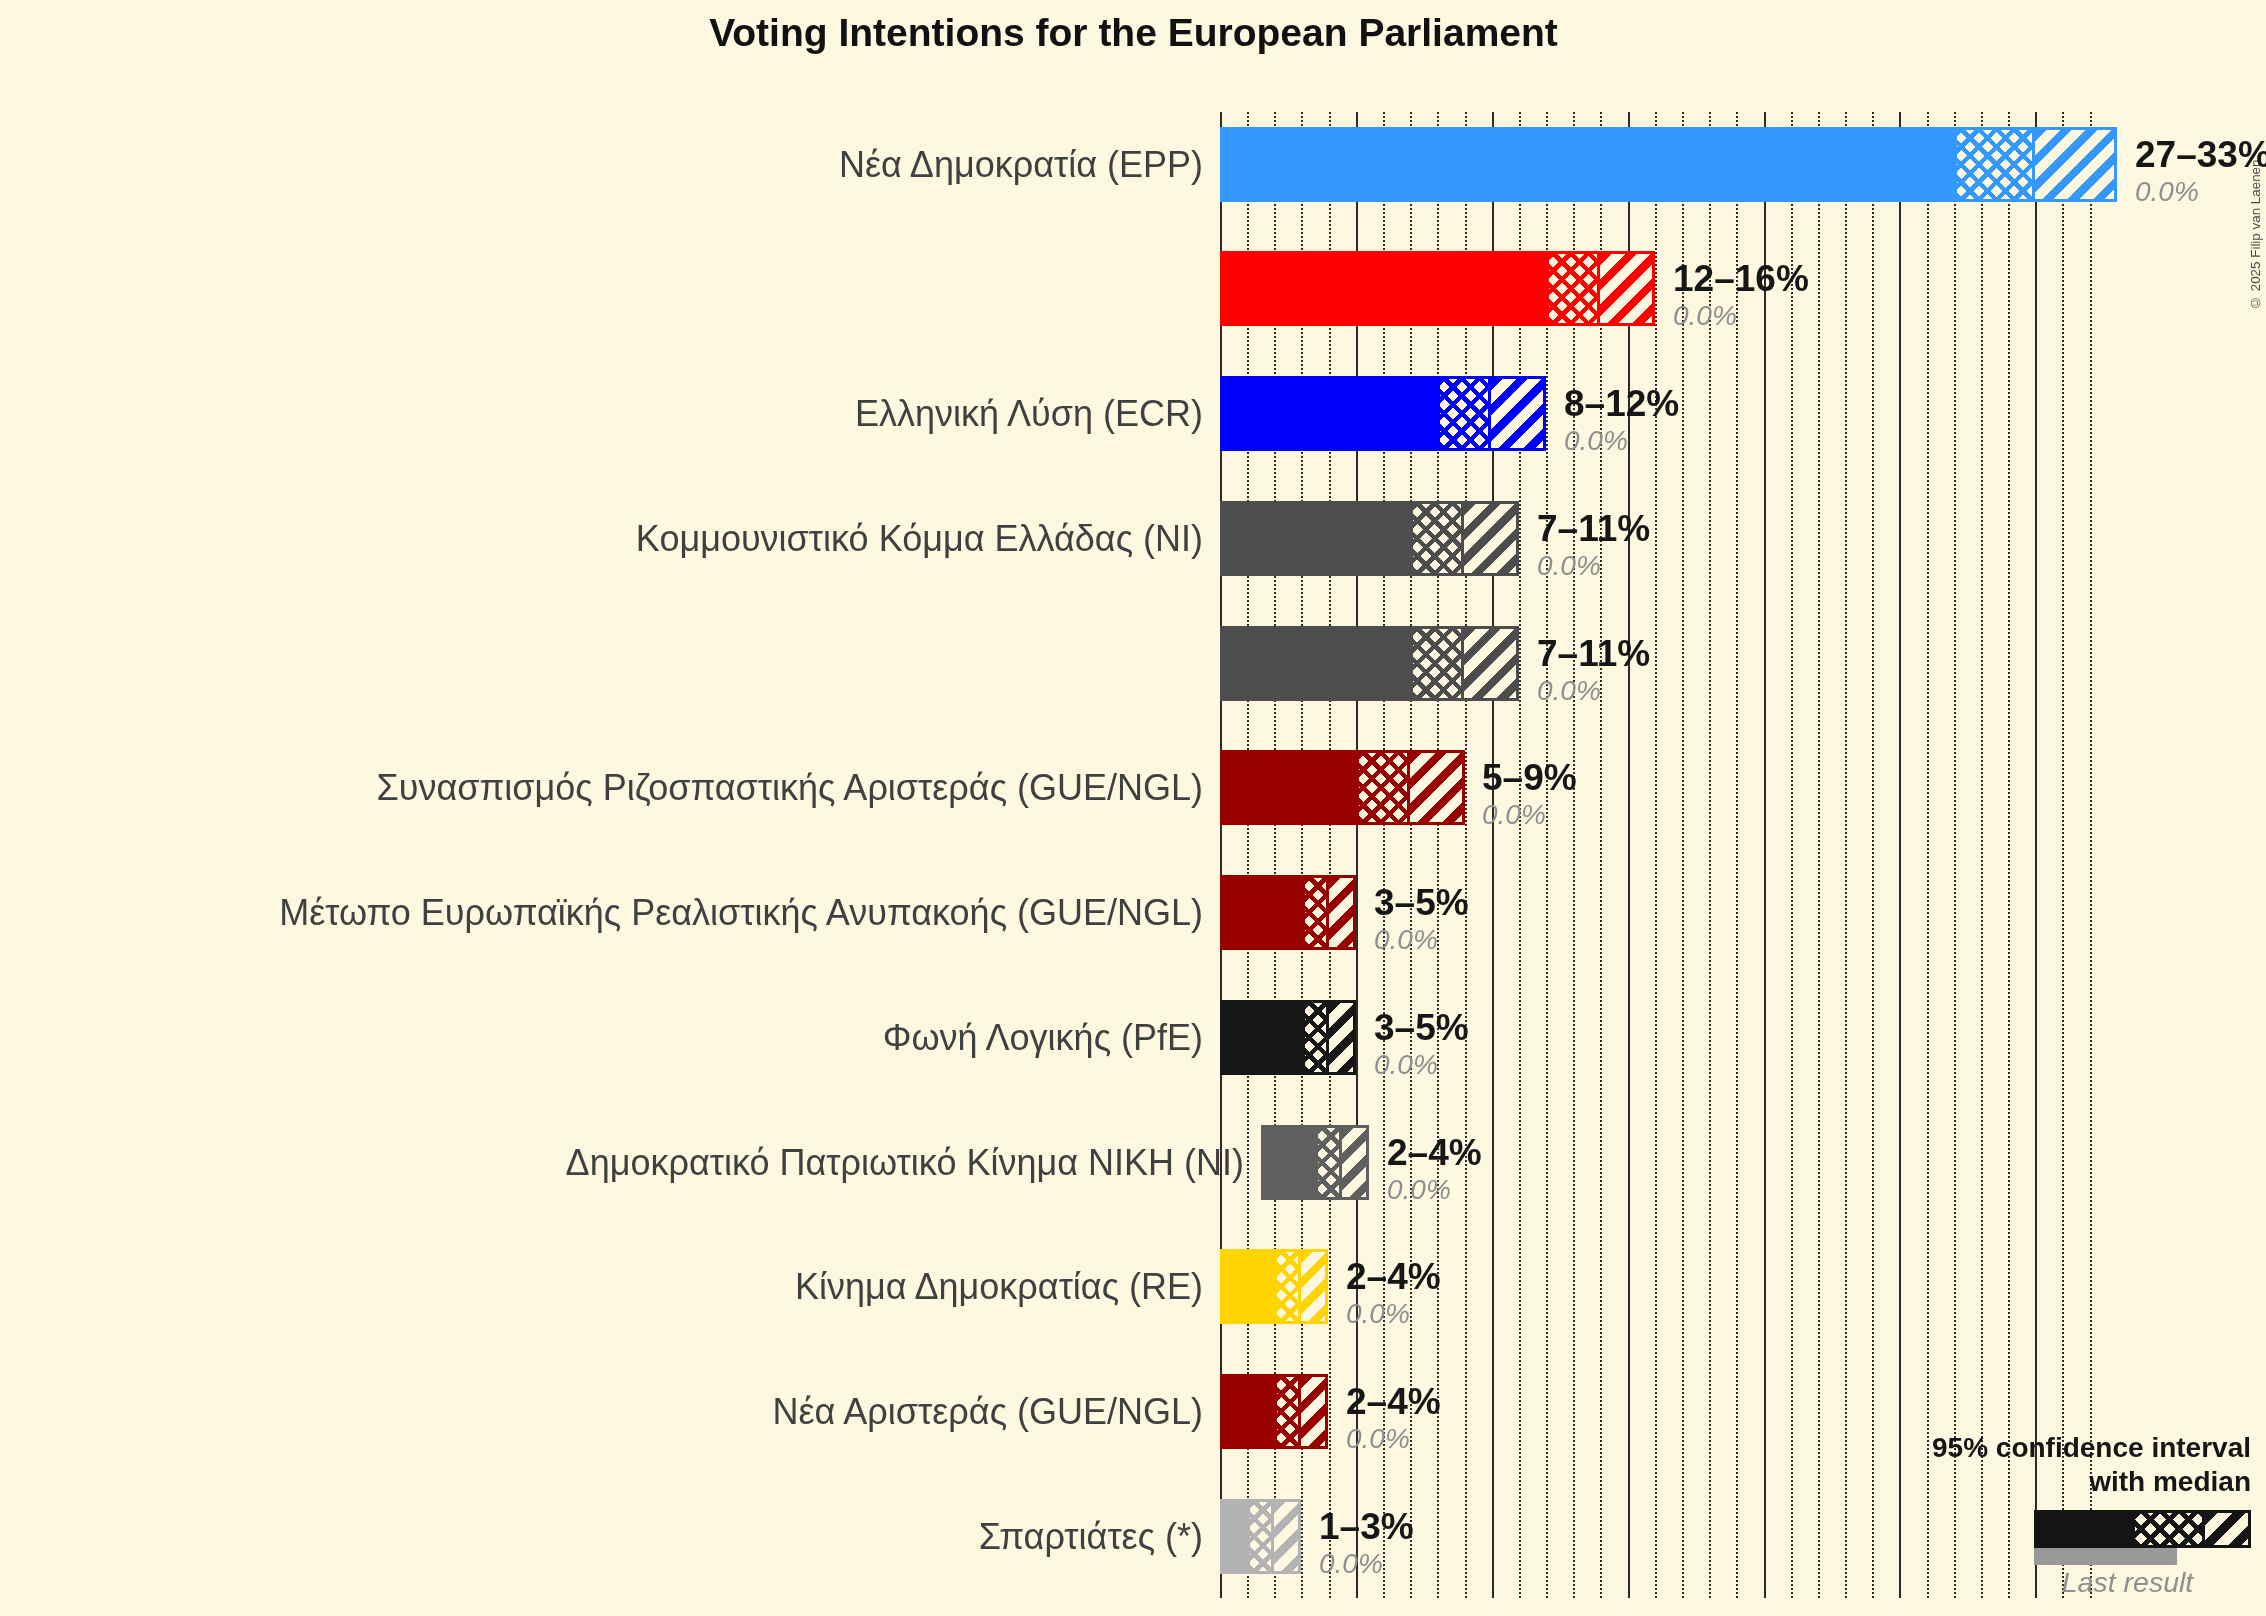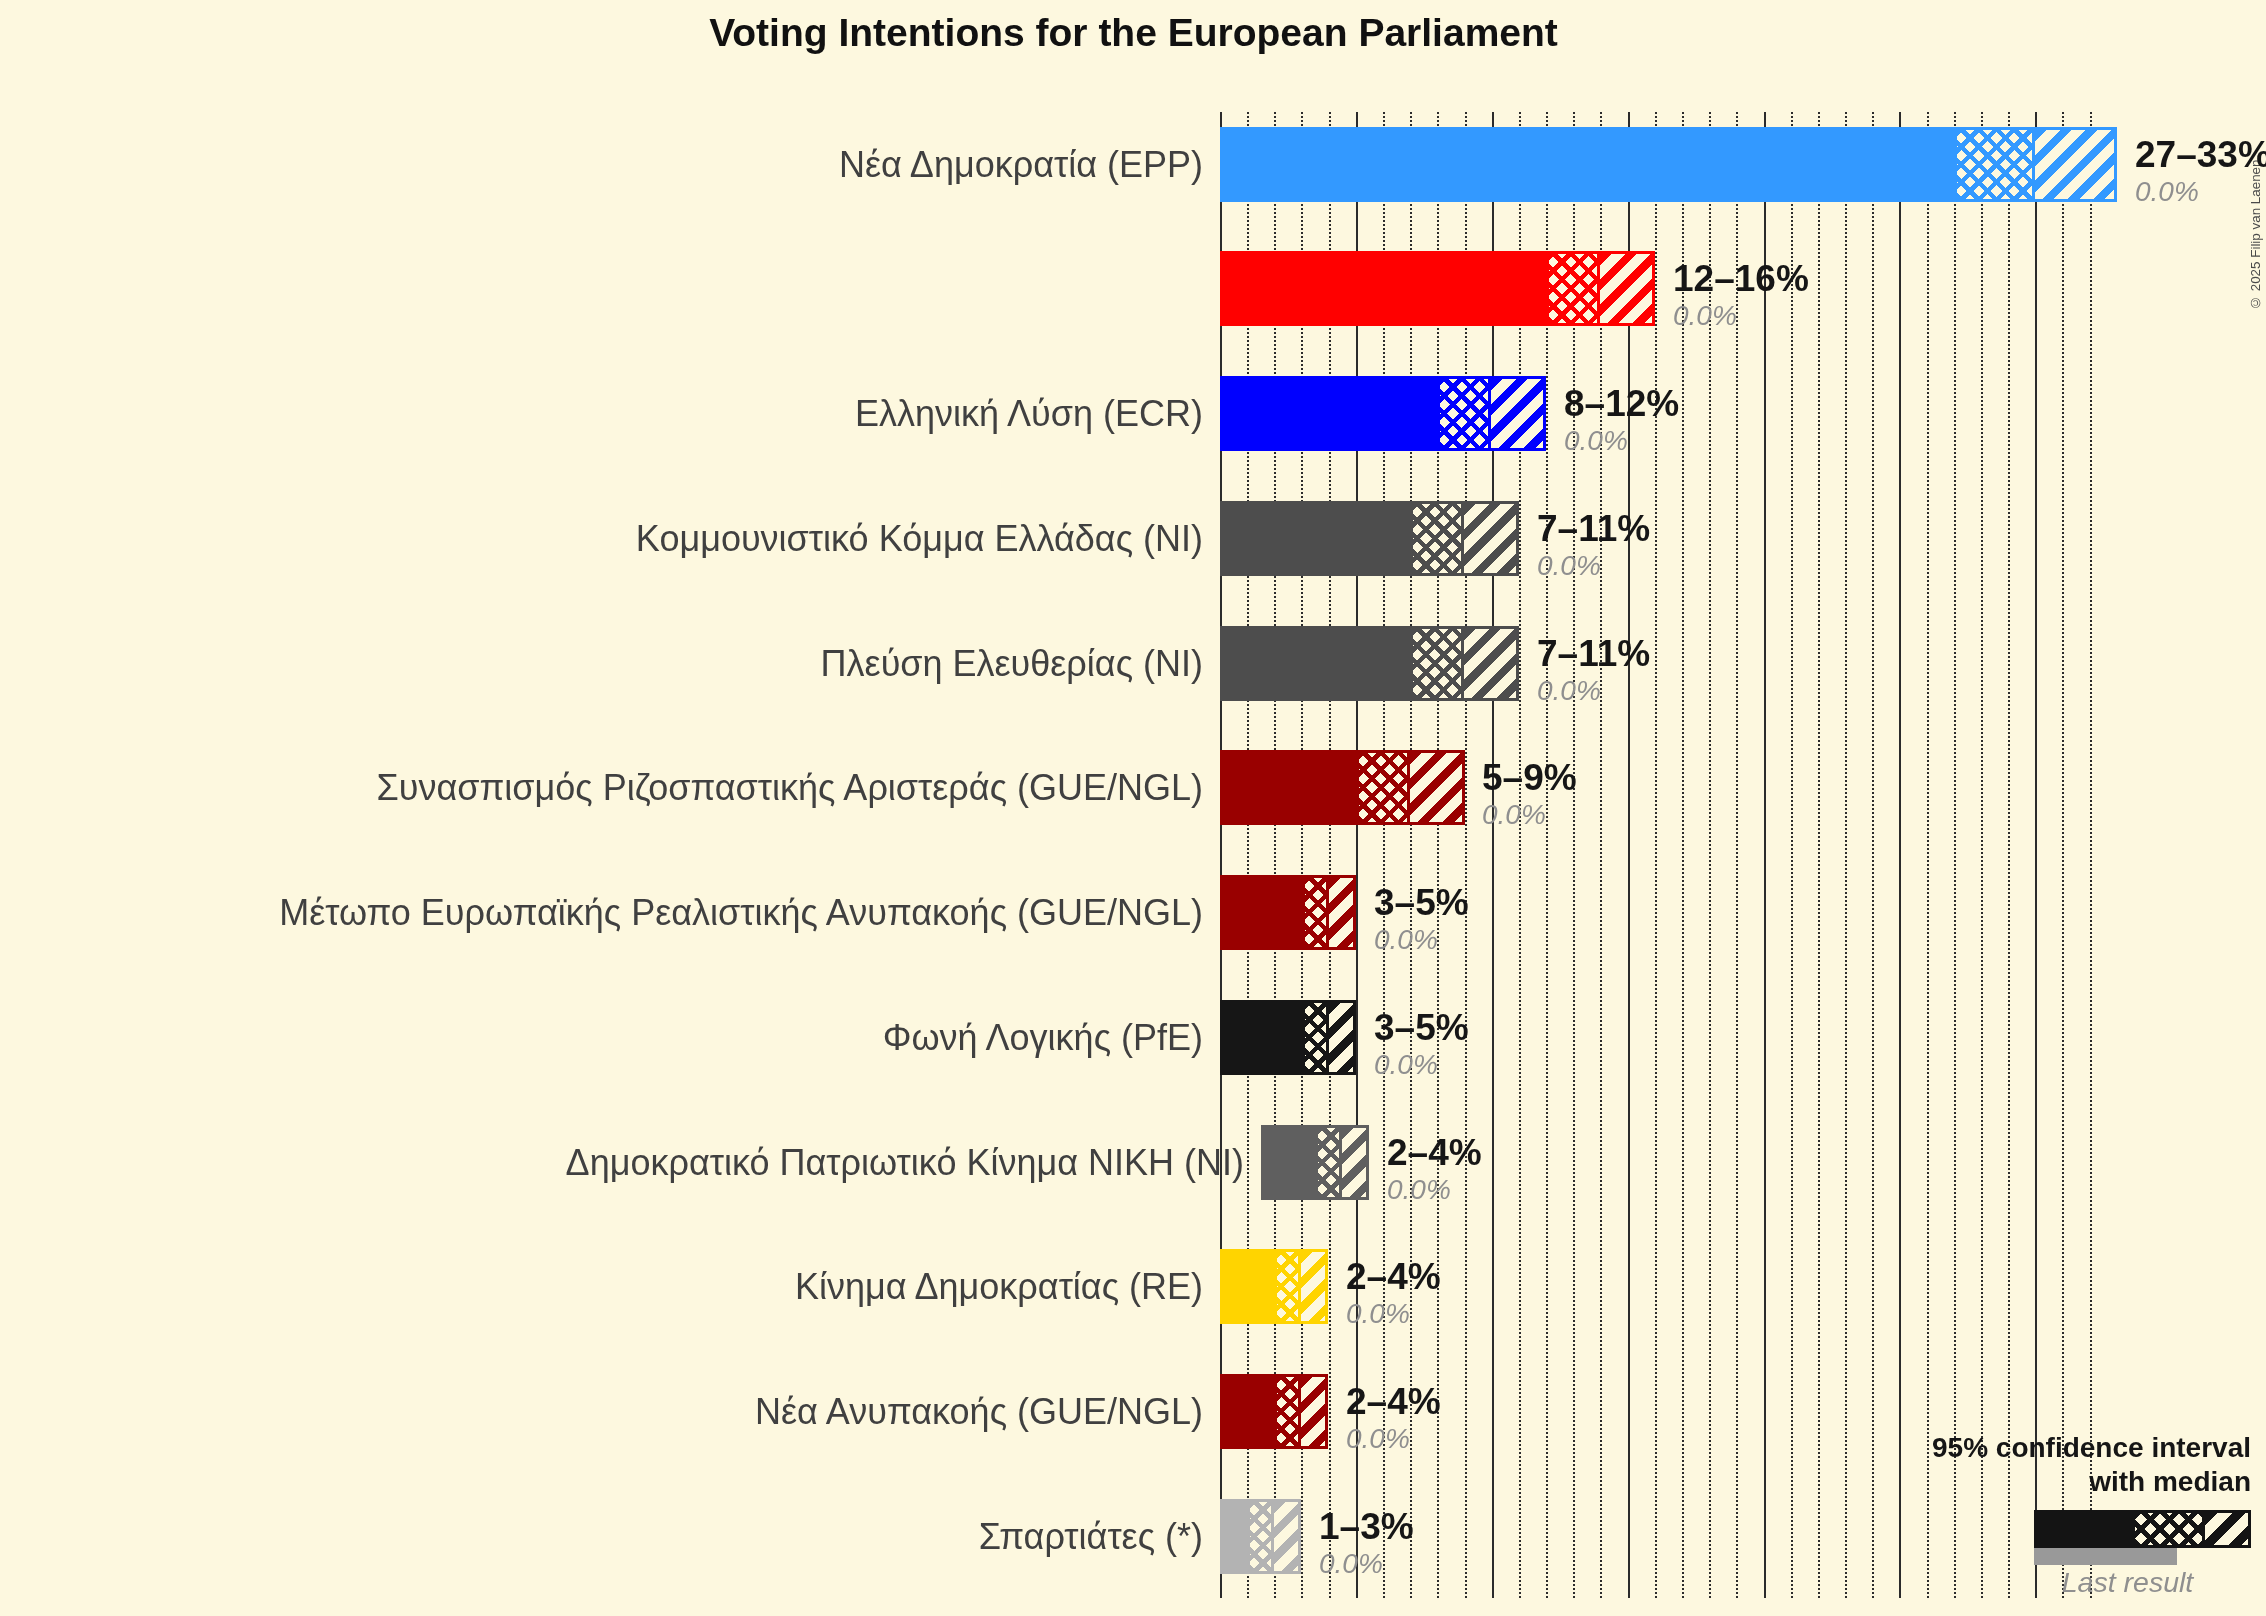--- a/index.html
+++ b/index.html
@@ -145,21 +145,20 @@
             <div class="cross" style="width: 51px;"></div>
             <div class="diag"></div>
           </div>
         </div>
         <div class="values" style="left: 1537px;">
           <div class="range">7–11%</div>
           <div class="last">0.0%</div>
         </div>
       </div>
       <div class="row" style="top: 626px; --c: #4D4D4D;">
-        <div class="party-label">Πλεύση Ελευθερίας (NI)</div>
         <div class="bar">
           <div class="solid" style="width: 190px;"></div>
           <div class="ci" style="width: 109px;">
             <div class="cross" style="width: 51px;"></div>
             <div class="diag"></div>
           </div>
         </div>
         <div class="values" style="left: 1537px;">
           <div class="range">7–11%</div>
           <div class="last">0.0%</div>
@@ -229,21 +228,21 @@
             <div class="cross" style="width: 23.6px;"></div>
             <div class="diag"></div>
           </div>
         </div>
         <div class="values" style="left: 1346px;">
           <div class="range">2–4%</div>
           <div class="last">0.0%</div>
         </div>
       </div>
       <div class="row" style="top: 1374px; --c: #990000;">
-        <div class="party-label">Νέα Ανυπακοής (GUE/NGL)</div>
+        <div class="party-label">Νέα Αριστεράς (GUE/NGL)</div>
         <div class="bar">
           <div class="solid" style="width: 54px;"></div>
           <div class="ci" style="width: 54px;">
             <div class="cross" style="width: 23.6px;"></div>
             <div class="diag"></div>
           </div>
         </div>
         <div class="values" style="left: 1346px;">
           <div class="range">2–4%</div>
           <div class="last">0.0%</div>

